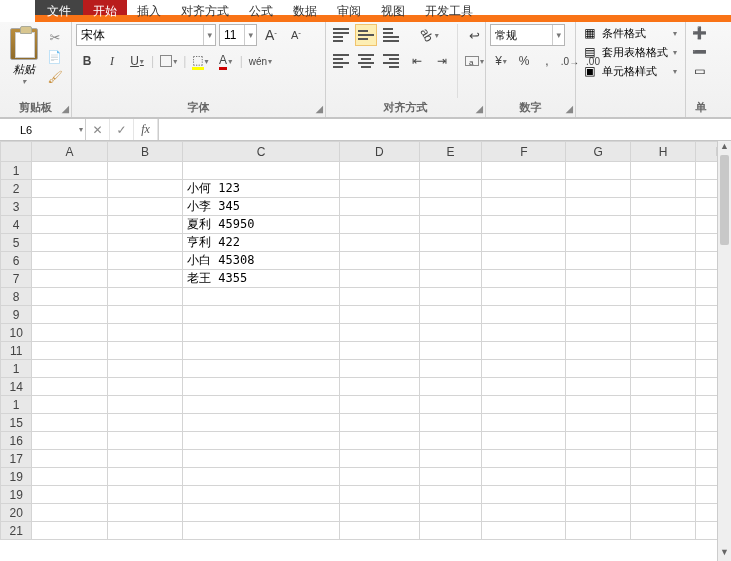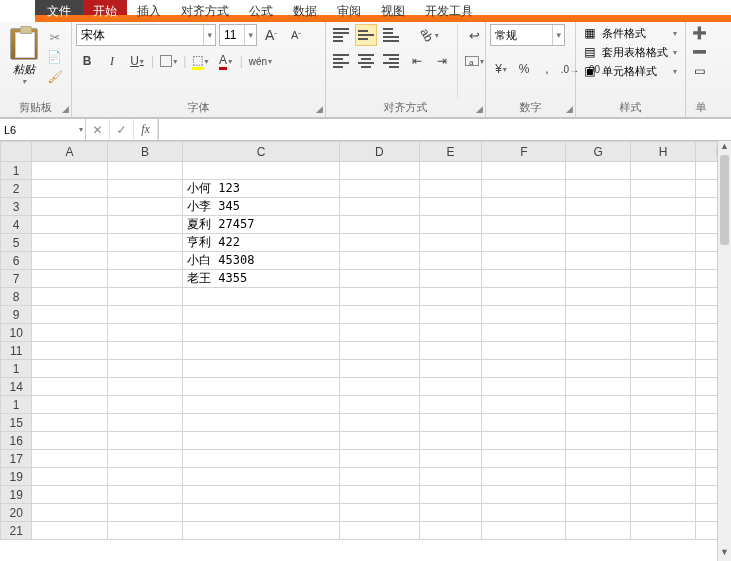--- a/index.html
+++ b/index.html
@@ -7,21 +7,21 @@
   
   
   .tabbar { display: flex; height: 22px; background: #fff; border-bottom: 7px solid #f97316; align-items: stretch; margin-left: 35px; }
   .tab { padding: 3px 10px; color: #333; cursor: pointer; font-size: 12px; }
   .tab.file { background: #444; color: #fff; padding: 3px 12px; }
   .tab.active { background: #b91c1c; color: #fff; }
   
   
   .ribbon { display: flex; height: 96px; background: linear-gradient(#f8f8f8,#f0f0f0); border-bottom: 1px solid #c5c5c5; position: relative; }
   .group { border-right: 1px solid #d0d0d0; display: flex; flex-direction: column; padding: 2px 4px 0 4px; position: relative; }
-  .group-label { text-align: center; color: #666; font-size: 11px; padding: 2px 0; margin-top: auto; }
+  .group-label { text-align: center; color: #666; font-size: 11px; padding: 2px 0; margin-top: auto; font-weight: bold; }
   .group-label .tiny-arrow { position: absolute; right: 2px; bottom: 3px; font-size: 9px; color: #888; }
   .group-content { display: flex; gap: 2px; flex: 1; align-items: flex-start; padding-top: 2px; }
   
   
   .paste-big { display: flex; flex-direction: column; align-items: center; padding: 2px 6px; font-style: italic; }
   .paste-icon { width: 28px; height: 32px; background: linear-gradient(#b98d3e,#8f6b2a); border-radius: 2px; position: relative; border: 1px solid #aaa; margin-bottom: 2px; }
   .paste-icon::before { content:""; position:absolute; top:3px; left:4px; width:18px; height:24px; background:#fff; border:1px solid #ccc; }
   .paste-icon::after { content:""; position:absolute; top:-3px; left:9px; width:10px; height:6px; background:#d8c690; border:1px solid #aa9; border-radius:2px 2px 0 0; }
   .side-icons { display: flex; flex-direction: column; gap: 2px; padding-top: 2px; }
   .side-icons span { width: 18px; height: 18px; display: inline-flex; align-items: center; justify-content: center; font-size: 12px; border: 1px solid transparent; }
@@ -57,21 +57,21 @@
   .number-format { width: 75px; height: 22px; border: 1px solid #b5b5b5; background: #fff; display:flex; align-items:center; justify-content:space-between; padding:0 0 0 4px; font-size:11px; }
   
   
   .styles-col { display:flex; flex-direction:column; gap:1px; }
   .style-item { display:flex; align-items:center; gap:4px; font-size:11px; padding:1px 4px 1px 2px; white-space:nowrap; }
   .style-item .caret { font-size:8px; color:#777; margin-left:auto; }
   .ico { width:16px; height:16px; display:inline-flex; align-items:center; justify-content:center; font-size:12px; }
   
   
   .fxbar { display:flex; height: 22px; border-bottom: 1px solid #c5c5c5; background:#fff; }
-  .namebox { width: 86px; border-right:1px solid #ccc; display:flex; align-items:center; padding:0 2px 0 4px; font-size:11px; justify-content:space-between; }
+  .namebox { width: 86px; border-right:1px solid #ccc; display:flex; align-items:center; padding:0 2px 0 20px; font-size:11px; justify-content:space-between; }
   .namebox .caret{ font-size:8px; color:#777; }
   .fx-controls { display:flex; align-items:center; border-right:1px solid #ccc; }
   .fx-controls span { width:24px; text-align:center; color:#888; font-size:12px; border-right:1px solid #e5e5e5; height:100%; display:inline-flex; align-items:center; justify-content:center; }
   .fx-controls .fx { font-style:italic; font-family:"Times New Roman",serif; color:#555; }
   .formula-input { flex:1; padding:0 4px; }
   
   
   .sheet-area { position:absolute; top:141px; left:0; right:0; bottom:0; overflow:hidden; }
   .sheet { border-collapse:collapse; table-layout:fixed; width: 740px; }
   .sheet th, .sheet td { border: 1px solid #d4d4d4; font-size:12px; font-weight:normal; }
@@ -244,21 +244,21 @@
               <span style="position:absolute;left:3px;top:1px;font-size:8px;">a</span>
             </span>
             <span class="caret">▾</span>
           </div>
       </div>
     </div>
     <div class="group-label"><span>对齐方式</span><span class="tiny-arrow">◢</span></div>
   </div>
 
   <div class="group" style="width:90px;">
-    <div style="display:flex;flex-direction:column;gap:12px;flex:1;">
+    <div style="display:flex;flex-direction:column;gap:4px;flex:1;">
       <div class="number-format">
           <span>常规</span>
           <span class="dd-caret">▾</span>
         </div>
       <div class="font-row" style="gap:1px;">
         <div class="btn">¥<span class="caret">▾</span></div>
         <div class="btn">%</div>
         <div class="btn">,</div>
         <div class="btn" style="font-size:10px;">.0→</div>
         <div class="btn" style="font-size:10px;">.00</div>
@@ -278,21 +278,20 @@
           <span class="ico">▤</span>
           <span>套用表格格式</span>
           <span class="caret">▾</span>
         </div>
       <div class="style-item">
           <span class="ico">▣</span>
           <span>单元格样式</span>
           <span class="caret">▾</span>
         </div>
     </div>
-    <div class="group-label">样式</div>
   </div>
 
   <div class="group" style="width:30px;border-right:none;">
     <div class="styles-col" style="flex:1;">
       <div class="style-item">
           <span class="ico">➕</span>
         </div>
       <div class="style-item">
           <span class="ico">➖</span>
         </div>
@@ -369,21 +368,21 @@
           <td></td>
           <td></td>
           <td></td>
           <td></td>
           <td></td>
         </tr>
         <tr>
           <th>4</th>
           <td></td>
           <td></td>
-          <td>夏利 27457</td>
+          <td>夏利 45950</td>
           <td></td>
           <td></td>
           <td></td>
           <td></td>
           <td></td>
           <td></td>
         </tr>
         <tr>
           <th>5</th>
           <td></td>

